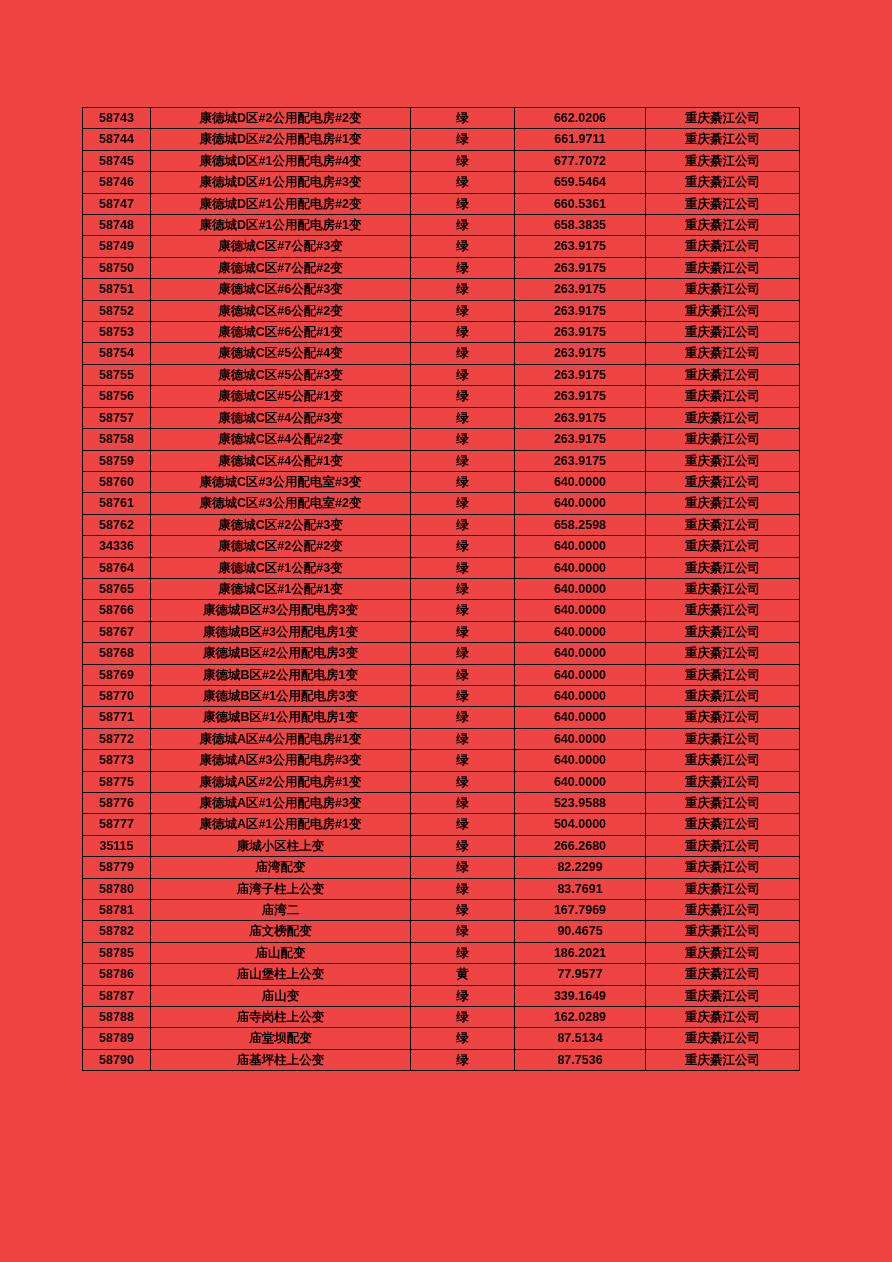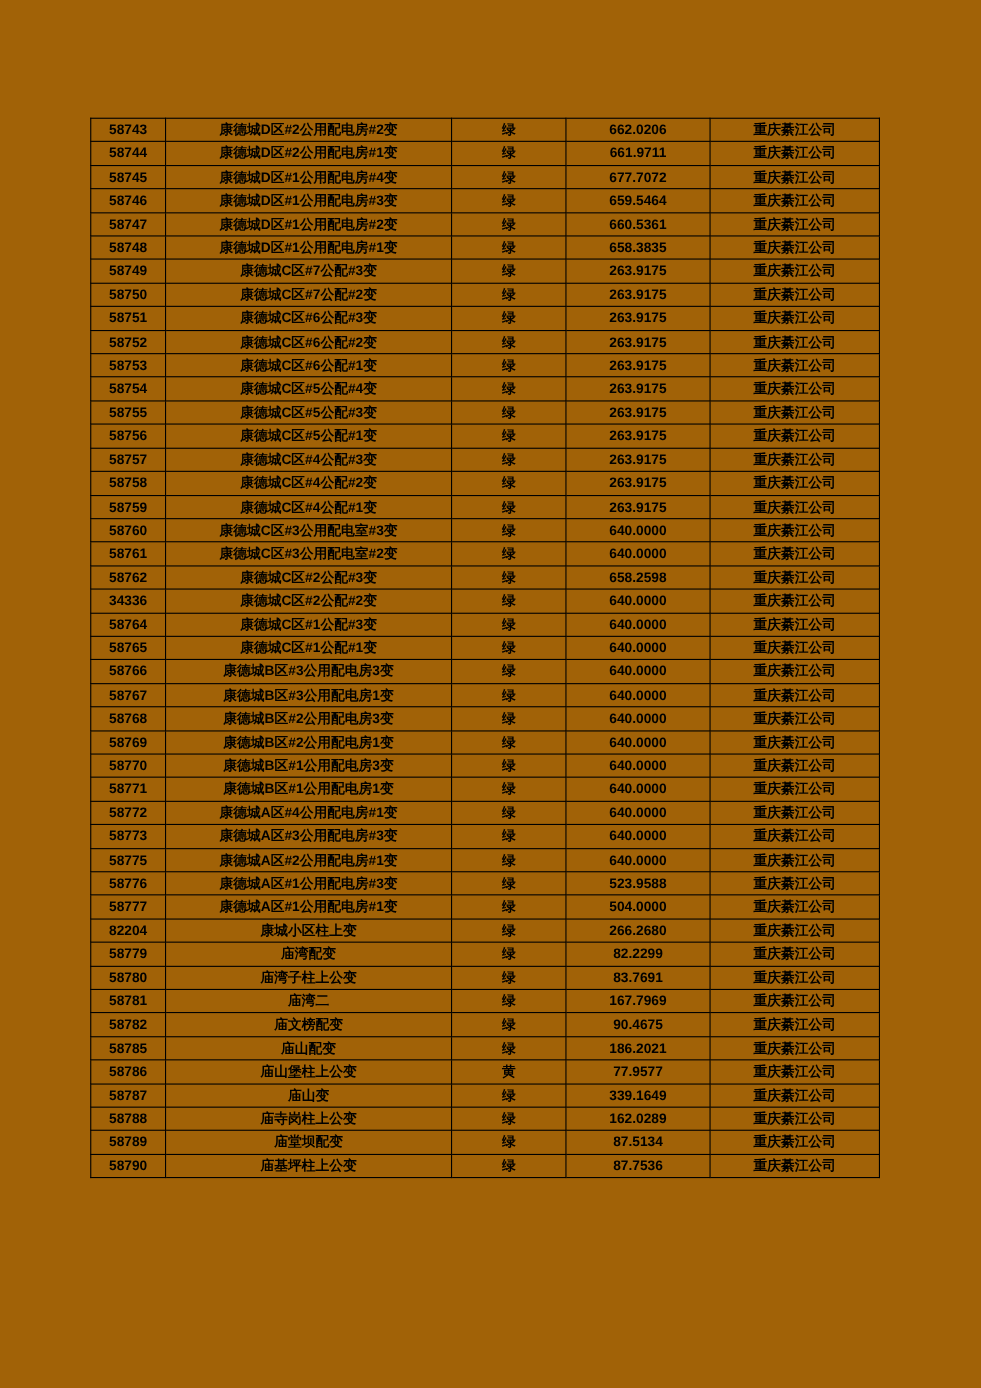--- a/index.html
+++ b/index.html
@@ -5,21 +5,21 @@
   html, body {
     margin: 0;
     padding: 0;
     background: #ffffff;
     font-family: "Liberation Sans", "DejaVu Sans", sans-serif;
   }
   .page {
     position: relative;
     width: 892px;
     height: 1262px;
-    background: #a16207;
+    background: #ef4444;
     overflow: hidden;
   }
   table.data-table {
     position: absolute;
     left: 82px;
     top: 107px;
     width: 717px;
     border-collapse: collapse;
     table-layout: fixed;
     font-size: 12.5px;
@@ -287,21 +287,21 @@
           <td>重庆綦江公司</td>
         </tr>
         <tr>
           <td>58777</td>
           <td>康德城A区#1公用配电房#1变</td>
           <td>绿</td>
           <td>504.0000</td>
           <td>重庆綦江公司</td>
         </tr>
         <tr>
-          <td>82204</td>
+          <td>35115</td>
           <td>康城小区柱上变</td>
           <td>绿</td>
           <td>266.2680</td>
           <td>重庆綦江公司</td>
         </tr>
         <tr>
           <td>58779</td>
           <td>庙湾配变</td>
           <td>绿</td>
           <td>82.2299</td>

